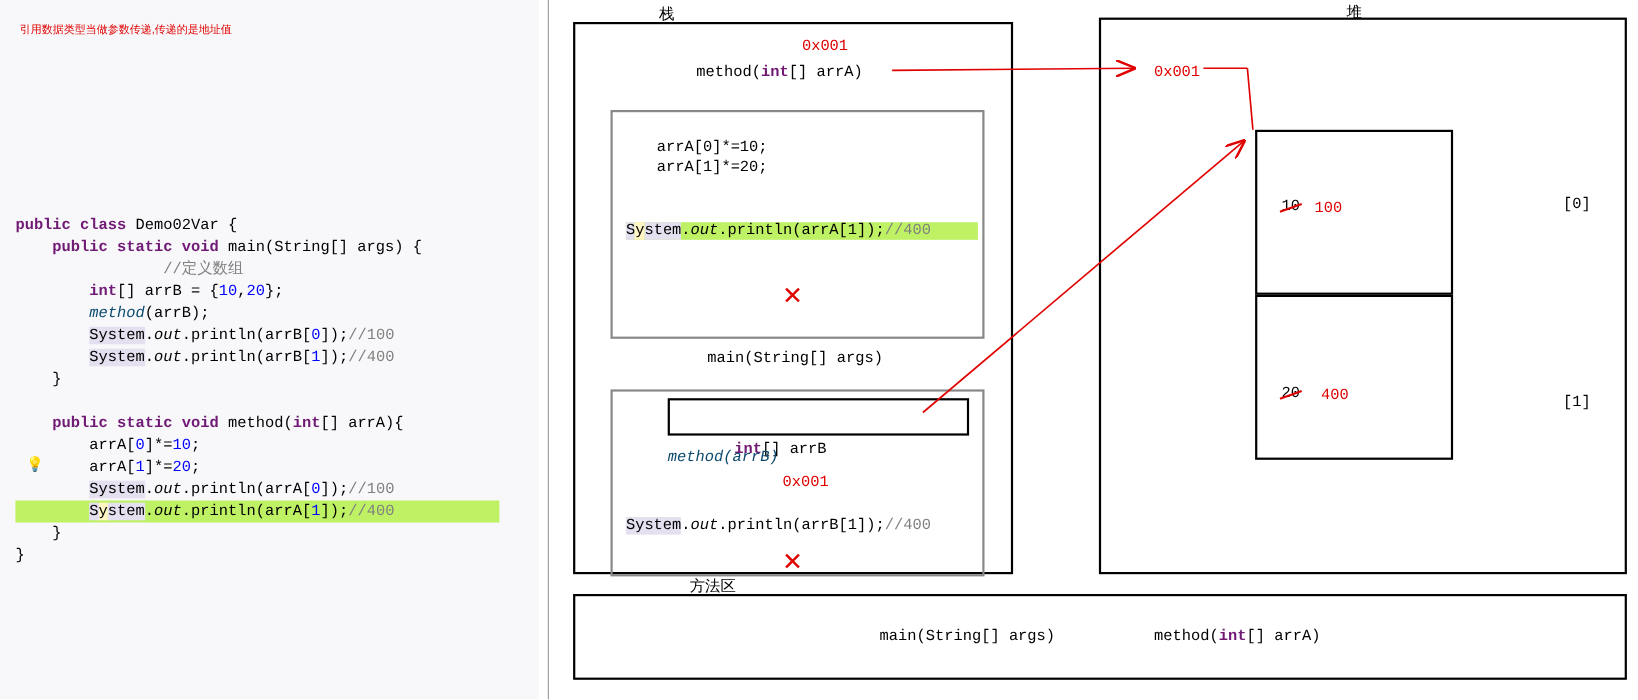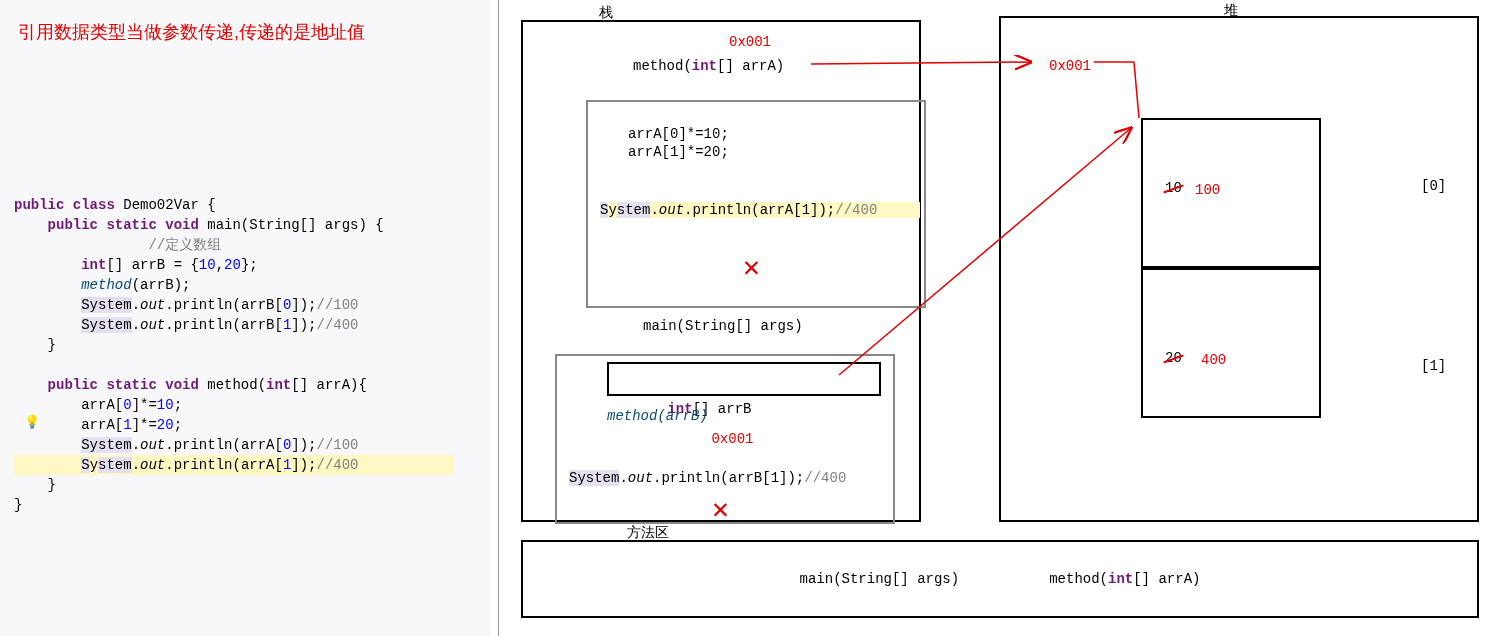--- a/index.html
+++ b/index.html
@@ -18,39 +18,39 @@
     position: absolute;
     left: 0;
     top: 0;
     width: 490px;
     height: 636px;
     background: #f8f8fa;
   }
   .title-red {
     color: #e00000;
     font-family: "Microsoft YaHei", sans-serif;
-    font-size: 18px;
+    font-size: 10px;
     position: absolute;
     left: 18px;
     top: 20px;
   }
   .code-block {
     position: absolute;
     left: 14px;
     top: 175px;
     line-height: 20px;
     white-space: pre;
   }
   .kw { color: #701a75; font-weight: bold; }
   .ital { font-style: italic; color: #0c4a6e; }
   .comment { color: #808080; }
   .sys { background: #e4e0f0; }
   .out { font-style: italic; }
   .hl-caret { background: #fff6c4; }
-  .hl-line { background: #fef9c3; display:inline-block; width:440px;}
+  .hl-line { background: #bef264; display:inline-block; width:440px;}
   .bulb {
     position: absolute;
     left: 24px;
     top: 414px;
     color: #e8b000;
     font-size: 13px;
   }
 
   .right-panel {
     position: absolute;
@@ -73,21 +73,20 @@
     height: 502px;
     border: 2px solid #000;
   }
   .methodA-box {
     position: absolute;
     left: 32px;
     top: 78px;
     width: 340px;
     height: 208px;
     border: 2px solid #888;
-    margin-left: 31px;
   }
   .main-box {
     position: absolute;
     left: 32px;
     top: 332px;
     width: 340px;
     height: 170px;
     border: 2px solid #888;
   }
   .arrb-box {

